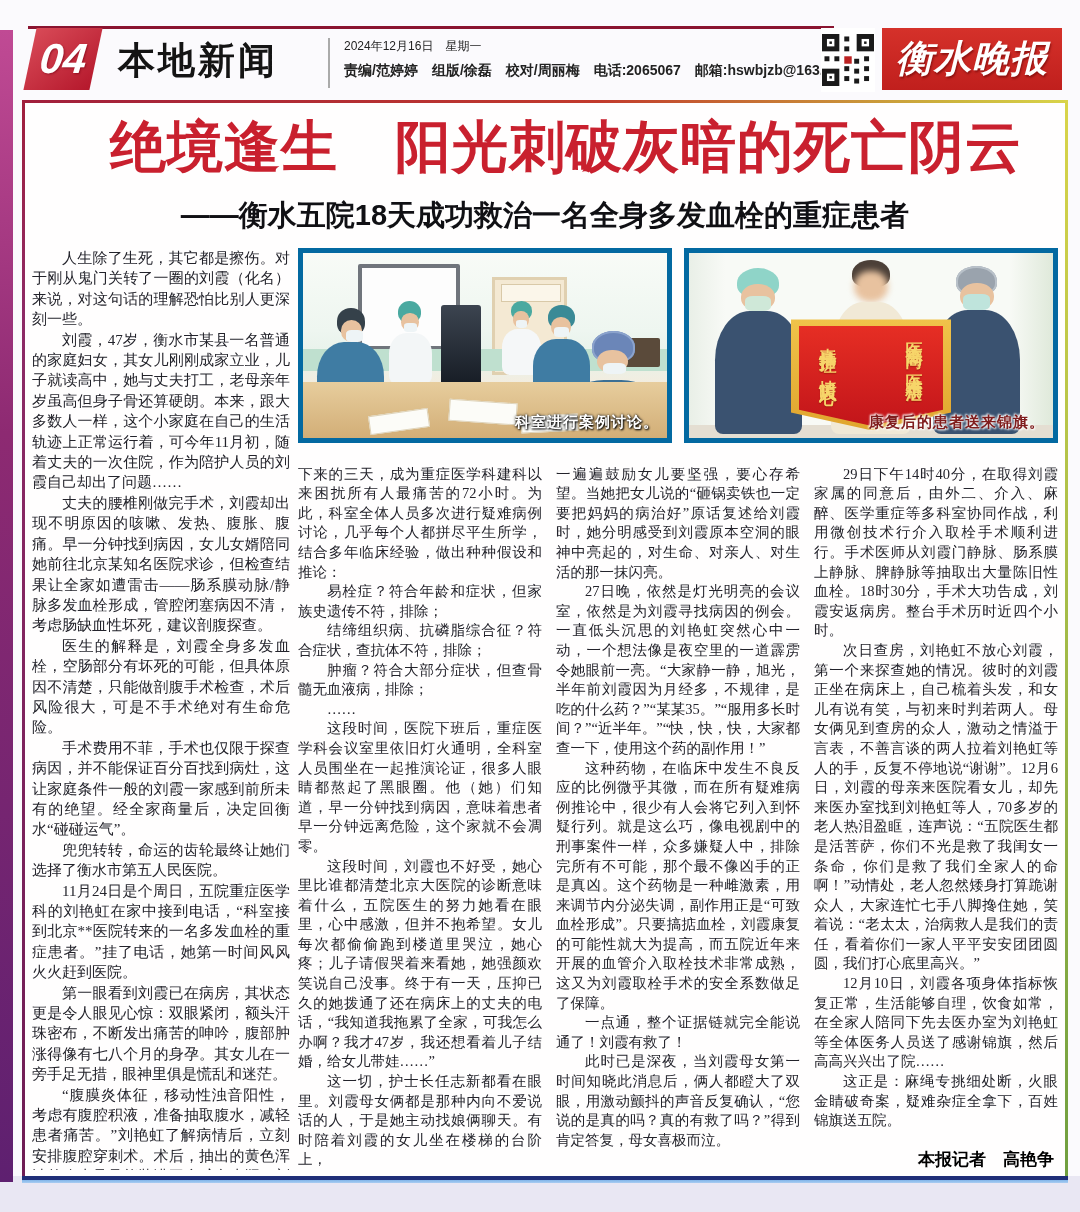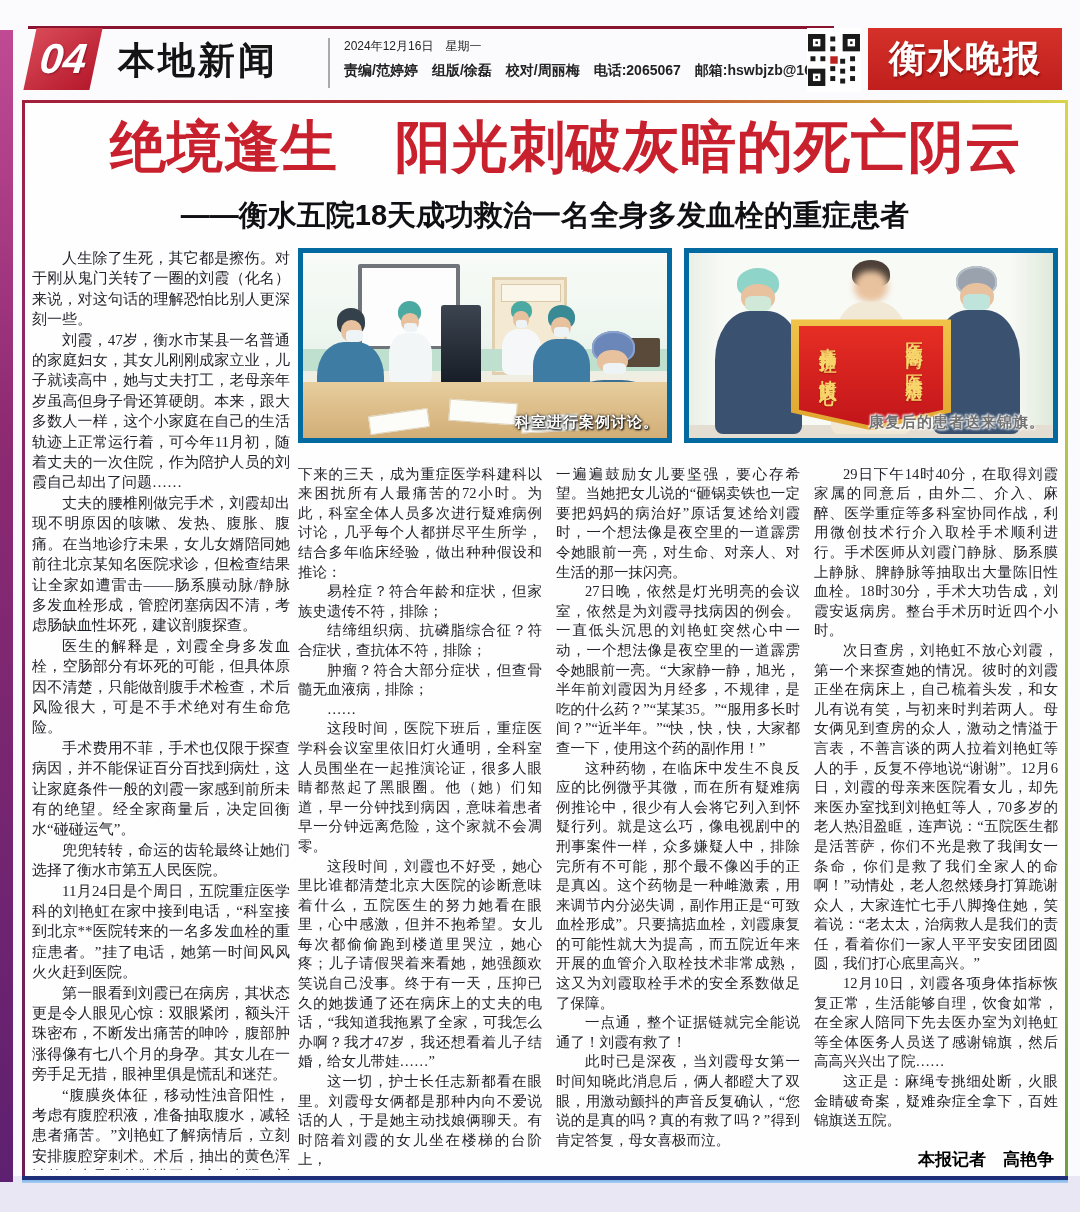--- a/index.html
+++ b/index.html
@@ -20,23 +20,23 @@
     font-size:42px;color:#fff;transform:skewX(6deg);text-shadow:1px 1px 2px rgba(120,0,20,.6);}
   .section-title{position:absolute;left:90px;top:12px;font-family:"Liberation Sans",sans-serif;
     font-weight:bold;font-size:37px;color:#141414;letter-spacing:3px;}
   .hdr-divider{position:absolute;left:300px;top:14px;width:2px;height:50px;background:#aaa;}
   .hdr-meta{position:absolute;left:316px;top:14px;font-family:"Liberation Sans",sans-serif;color:#222;}
   .hdr-date{font-size:12px;font-weight:normal;margin-bottom:7px;}
   .hdr-staff{font-size:14px;font-weight:bold;}
   .brand{position:absolute;right:2px;top:4px;height:62px;display:flex;align-items:stretch;}
   .qr{width:52px;height:62px;background:#fff;padding:1px;}
   .qr svg{width:100%;height:100%;}
-  .masthead{width:194px;background:linear-gradient(180deg,#d5312a,#c01f1d);color:#fff;
+  .masthead{width:180px;background:linear-gradient(180deg,#d5312a,#c01f1d);color:#fff;
     display:flex;align-items:center;justify-content:center;
-    font-family:"Liberation Sans",sans-serif;font-weight:bold;
+    font-family:"Liberation Sans",sans-serif;font-weight:bold;font-style:italic;
     font-size:37px;letter-spacing:1px;text-shadow:1px 2px 2px rgba(90,0,0,.5);margin-left:7px;}
   
   .frame{position:absolute;left:22px;top:100px;width:1046px;height:1083px;background:#fffefe;}
   .f-top{position:absolute;left:0;right:0;top:0;height:3px;
     background:linear-gradient(to right,#a11f3c,#c23a2c 55%,#cdb83e 90%,#d9d44a);}
   .f-left{position:absolute;left:0;top:0;bottom:0;width:3px;
     background:linear-gradient(to bottom,#a11f3c,#8d2a66 20%,#6e1c54);}
   .f-right{position:absolute;right:0;top:0;bottom:0;width:3px;
     background:linear-gradient(to bottom,#d9d44a,#a7bd48 45%,#6f9e3f);}
   .f-bottom{position:absolute;left:0;right:0;bottom:0;height:7px;
@@ -125,21 +125,21 @@
     clip-path:polygon(0 0,100% 0,100% 84%,50% 100%,0 84%);
     background:linear-gradient(180deg,#e62e24,#c2151a);}
   .pennant .vtext{position:absolute;writing-mode:vertical-rl;color:#f7d56a;
     font-family:"Liberation Sans",sans-serif;font-weight:bold;font-size:17px;letter-spacing:3px;
     text-shadow:0 1px 1px rgba(120,20,0,.5);}
   .pennant .vt-right{right:16%;top:9%;}
   .pennant .vt-left{left:16%;top:13%;}
   .photo .caption{position:absolute;right:8px;bottom:6px;margin:0;
     font-family:"Liberation Sans",sans-serif;font-weight:bold;font-size:15px;letter-spacing:1px;}
   .cap-light{color:#fff;text-shadow:0 0 3px #000,1px 1px 2px #000;}
-  .cap-dark{color:#737373;text-shadow:0 0 3px #fff,1px 1px 2px #fff,-1px -1px 2px #fff;}
+  .cap-dark{color:#7f1d1d;text-shadow:0 0 3px #fff,1px 1px 2px #fff,-1px -1px 2px #fff;}
 </style>
 </head>
 <body>
 
 <div class="left-strip"></div>
 
 <header class="hdr">
   <div class="topline"></div>
   <div class="badge">
     <span>04</span>
@@ -195,21 +195,21 @@
   <div class="f-bottom"></div>
 
   <h1 class="headline">绝境逢生　阳光刺破灰暗的死亡阴云</h1>
   <h2 class="subhead">——衡水五院18天成功救治一名全身多发血栓的重症患者</h2>
 
   <div class="article">
     <div class="textcol col1">
 
     <p class="para">人生除了生死，其它都是擦伤。对于刚从鬼门关转了一圈的刘霞（化名）来说，对这句话的理解恐怕比别人更深刻一些。</p>
         <p class="para">刘霞，47岁，衡水市某县一名普通的家庭妇女，其女儿刚刚成家立业，儿子就读高中，她与丈夫打工，老母亲年岁虽高但身子骨还算硬朗。本来，跟大多数人一样，这个小家庭在自己的生活轨迹上正常运行着，可今年11月初，随着丈夫的一次住院，作为陪护人员的刘霞自己却出了问题……</p>
-        <p class="para">丈夫的腰椎刚做完手术，刘霞却出现不明原因的咳嗽、发热、腹胀、腹痛。在当地诊疗未果，女儿女婿陪同她前往北京某知名医院求诊，但检查结果让全家如遭雷击——肠系膜动脉/静脉多发血栓形成，管腔闭塞病因不清，考虑肠缺血性坏死，建议剖腹探查。</p>
+        <p class="para">丈夫的腰椎刚做完手术，刘霞却出现不明原因的咳嗽、发热、腹胀、腹痛。早一分钟找到病因，女儿女婿陪同她前往北京某知名医院求诊，但检查结果让全家如遭雷击——肠系膜动脉/静脉多发血栓形成，管腔闭塞病因不清，考虑肠缺血性坏死，建议剖腹探查。</p>
         <p class="para">医生的解释是，刘霞全身多发血栓，空肠部分有坏死的可能，但具体原因不清楚，只能做剖腹手术检查，术后风险很大，可是不手术绝对有生命危险。</p>
         <p class="para">手术费用不菲，手术也仅限于探查病因，并不能保证百分百找到病灶，这让家庭条件一般的刘霞一家感到前所未有的绝望。经全家商量后，决定回衡水“碰碰运气”。</p>
         <p class="para">兜兜转转，命运的齿轮最终让她们选择了衡水市第五人民医院。</p>
         <p class="para">11月24日是个周日，五院重症医学科的刘艳虹在家中接到电话，“科室接到北京**医院转来的一名多发血栓的重症患者。”挂了电话，她第一时间风风火火赶到医院。</p>
         <p class="para">第一眼看到刘霞已在病房，其状态更是令人眼见心惊：双眼紧闭，额头汗珠密布，不断发出痛苦的呻吟，腹部肿涨得像有七八个月的身孕。其女儿在一旁手足无措，眼神里俱是慌乱和迷茫。</p>
         <p class="para">“腹膜炎体征，移动性浊音阳性，考虑有腹腔积液，准备抽取腹水，减轻患者痛苦。”刘艳虹了解病情后，立刻安排腹腔穿刺术。术后，抽出的黄色浑浊的腹水足足能装满三个矿泉水瓶，刘霞的痛苦暂时得以解除。</p>
       </div>
 
     <div class="right-part">
       <div class="photos">
@@ -297,21 +297,21 @@
             <p class="para">易栓症？符合年龄和症状，但家族史遗传不符，排除；</p>
             <p class="para">结缔组织病、抗磷脂综合征？符合症状，查抗体不符，排除；</p>
             <p class="para">肿瘤？符合大部分症状，但查骨髓无血液病，排除；</p>
             <p class="para">……</p>
             <p class="para">这段时间，医院下班后，重症医学科会议室里依旧灯火通明，全科室人员围坐在一起推演论证，很多人眼睛都熬起了黑眼圈。他（她）们知道，早一分钟找到病因，意味着患者早一分钟远离危险，这个家就不会凋零。</p>
             <p class="para">这段时间，刘霞也不好受，她心里比谁都清楚北京大医院的诊断意味着什么，五院医生的努力她看在眼里，心中感激，但并不抱希望。女儿每次都偷偷跑到楼道里哭泣，她心疼；儿子请假哭着来看她，她强颜欢笑说自己没事。终于有一天，压抑已久的她拨通了还在病床上的丈夫的电话，“我知道我拖累了全家，可我怎么办啊？我才47岁，我还想看着儿子结婚，给女儿带娃……”</p>
             <p class="para">这一切，护士长任志新都看在眼里。刘霞母女俩都是那种内向不爱说话的人，于是她主动找娘俩聊天。有时陪着刘霞的女儿坐在楼梯的台阶上，</p>
           </div>
         <div class="textcol">
 
-        <p class="para cont">一遍遍鼓励女儿要坚强，要心存希望。当她把女儿说的“砸锅卖铁也一定要把妈妈的病治好”原话复述给刘霞时，一个想法像是夜空里的一道霹雳令她眼前一亮，对生命、对亲人、对生活的那一抹闪亮。</p>
+        <p class="para cont">一遍遍鼓励女儿要坚强，要心存希望。当她把女儿说的“砸锅卖铁也一定要把妈妈的病治好”原话复述给刘霞时，她分明感受到刘霞原本空洞的眼神中亮起的，对生命、对亲人、对生活的那一抹闪亮。</p>
             <p class="para">27日晚，依然是灯光明亮的会议室，依然是为刘霞寻找病因的例会。一直低头沉思的刘艳虹突然心中一动，一个想法像是夜空里的一道霹雳令她眼前一亮。“大家静一静，旭光，半年前刘霞因为月经多，不规律，是吃的什么药？”“某某35。”“服用多长时间？”“近半年。”“快，快，快，大家都查一下，使用这个药的副作用！”</p>
             <p class="para">这种药物，在临床中发生不良反应的比例微乎其微，而在所有疑难病例推论中，很少有人会将它列入到怀疑行列。就是这么巧，像电视剧中的刑事案件一样，众多嫌疑人中，排除完所有不可能，那个最不像凶手的正是真凶。这个药物是一种雌激素，用来调节内分泌失调，副作用正是“可致血栓形成”。只要搞掂血栓，刘霞康复的可能性就大为提高，而五院近年来开展的血管介入取栓技术非常成熟，这又为刘霞取栓手术的安全系数做足了保障。</p>
             <p class="para">一点通，整个证据链就完全能说通了！刘霞有救了！</p>
             <p class="para">此时已是深夜，当刘霞母女第一时间知晓此消息后，俩人都瞪大了双眼，用激动颤抖的声音反复确认，“您说的是真的吗？真的有救了吗？”得到肯定答复，母女喜极而泣。</p>
           </div>
         <div class="textcol">
           <div>
 
           <p class="para">29日下午14时40分，在取得刘霞家属的同意后，由外二、介入、麻醉、医学重症等多科室协同作战，利用微创技术行介入取栓手术顺利进行。手术医师从刘霞门静脉、肠系膜上静脉、脾静脉等抽取出大量陈旧性血栓。18时30分，手术大功告成，刘霞安返病房。整台手术历时近四个小时。</p>
               <p class="para">次日查房，刘艳虹不放心刘霞，第一个来探查她的情况。彼时的刘霞正坐在病床上，自己梳着头发，和女儿有说有笑，与初来时判若两人。母女俩见到查房的众人，激动之情溢于言表，不善言谈的两人拉着刘艳虹等人的手，反复不停地说“谢谢”。12月6日，刘霞的母亲来医院看女儿，却先来医办室找到刘艳虹等人，70多岁的老人热泪盈眶，连声说：“五院医生都是活菩萨，你们不光是救了我闺女一条命，你们是救了我们全家人的命啊！”动情处，老人忽然矮身打算跪谢众人，大家连忙七手八脚搀住她，笑着说：“老太太，治病救人是我们的责任，看着你们一家人平平安安团团圆圆，我们打心底里高兴。”</p>

